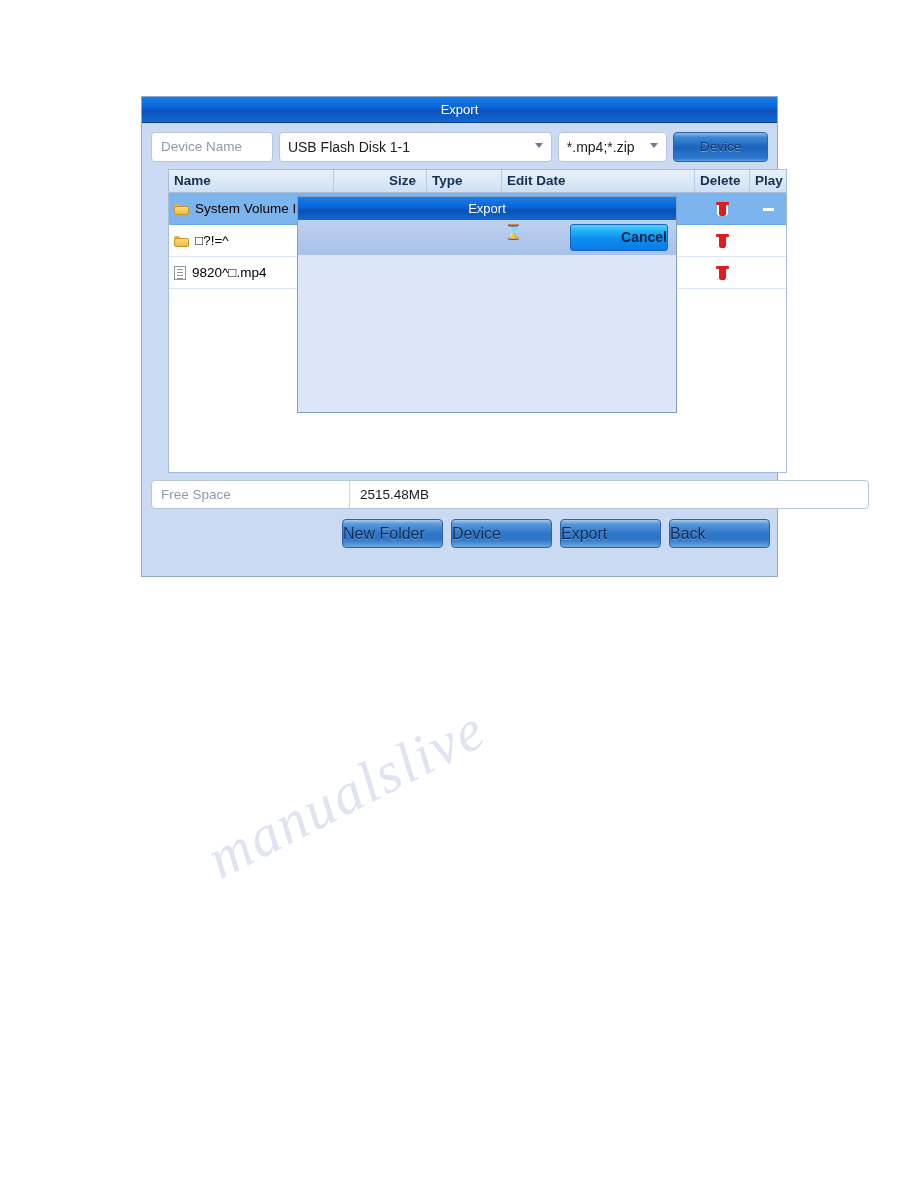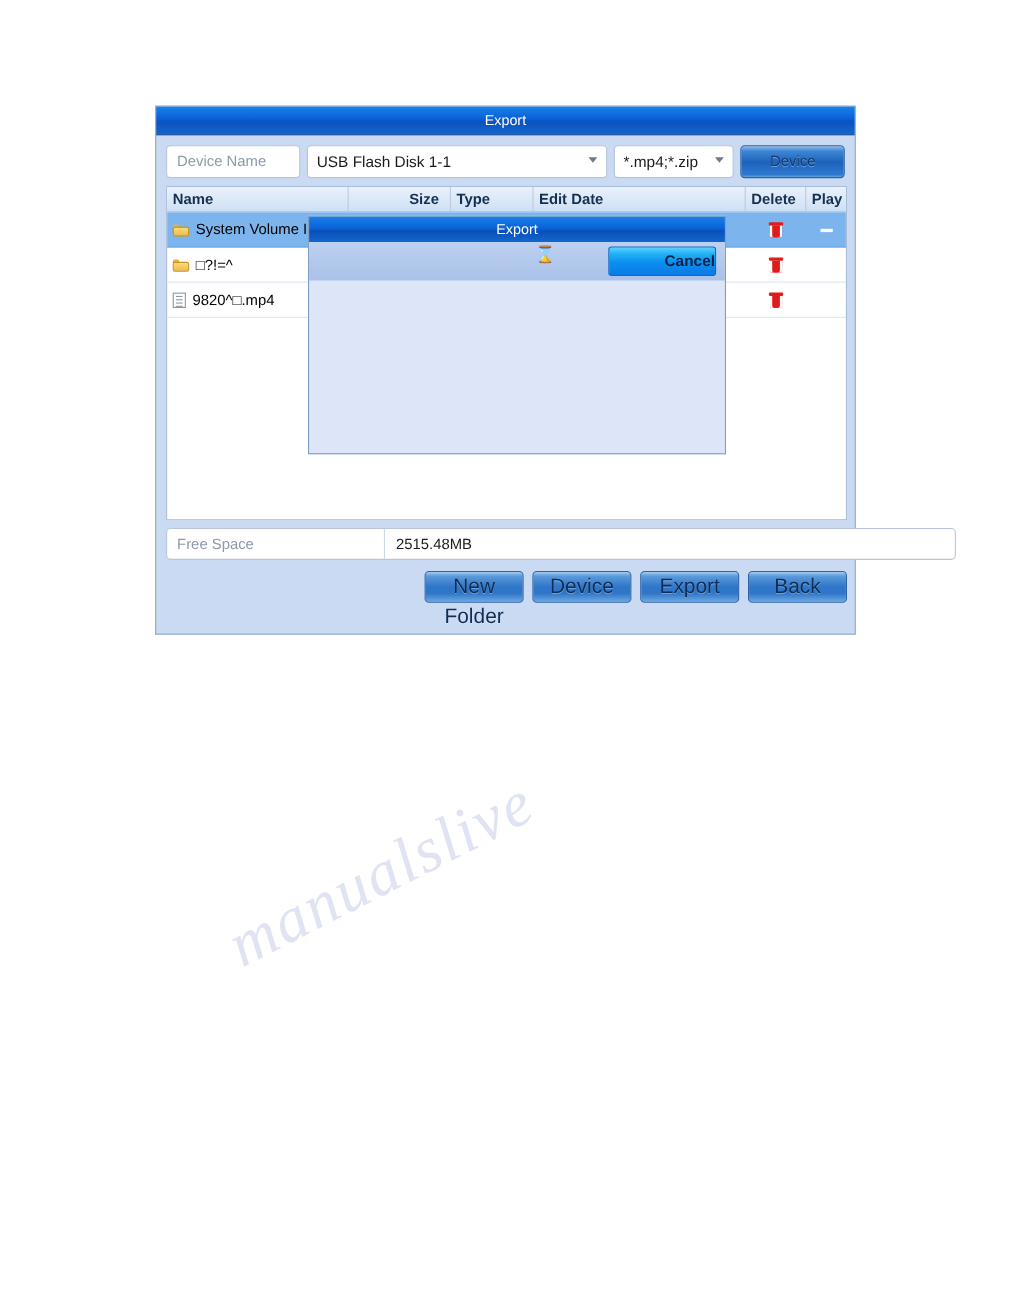--- a/index.html
+++ b/index.html
@@ -118,20 +118,21 @@
 
   
   #file-table {
     margin-top: 6px;
     width: 619px;
     height: 304px;
     background: #ffffff;
     border: 1px solid #a8bdd8;
     box-sizing: border-box;
     position: relative;
+    margin-left: 17px;
   }
   .thead {
     display: flex;
     height: 22px;
     background: linear-gradient(to bottom, #e9f1fb 0%, #cfe0f4 100%);
     border-bottom: 1px solid #a8bdd8;
     font-size: 13.5px;
     color: #16304f;
     font-weight: bold;
   }
@@ -320,29 +321,29 @@
 
   
   #button-bar {
     margin-top: 10px;
     width: 619px;
     display: flex;
     justify-content: flex-end;
     gap: 8px;
   }
   .btn-bottom {
-    width: 90px;
+    width: 101px;
     height: 29px;
     border-radius: 4px;
     border: 1px solid #2f62a8;
     box-sizing: border-box;
     background: linear-gradient(to bottom, #a8cbee 0%, #5b9ada 14%, #2f76c8 50%, #2f76c8 72%, #6ba8e0 100%);
     color: #0f2d55;
-    font-size: 19px;
-    text-align: center;
+    font-size: 16px;
+    text-align: left;
     line-height: 27px;
     text-shadow: 0 1px 0 rgba(255,255,255,.3);
   }
 </style>
 </head>
 <body>
 
 <div id="page">
 
   <div class="watermark wm1">ive.com</div>

